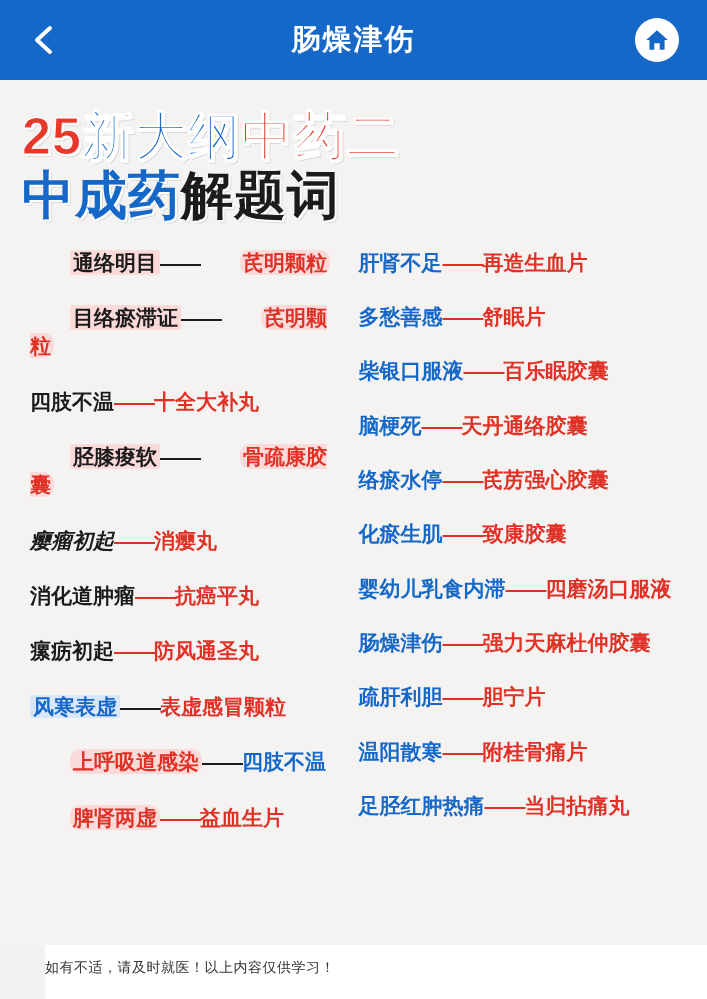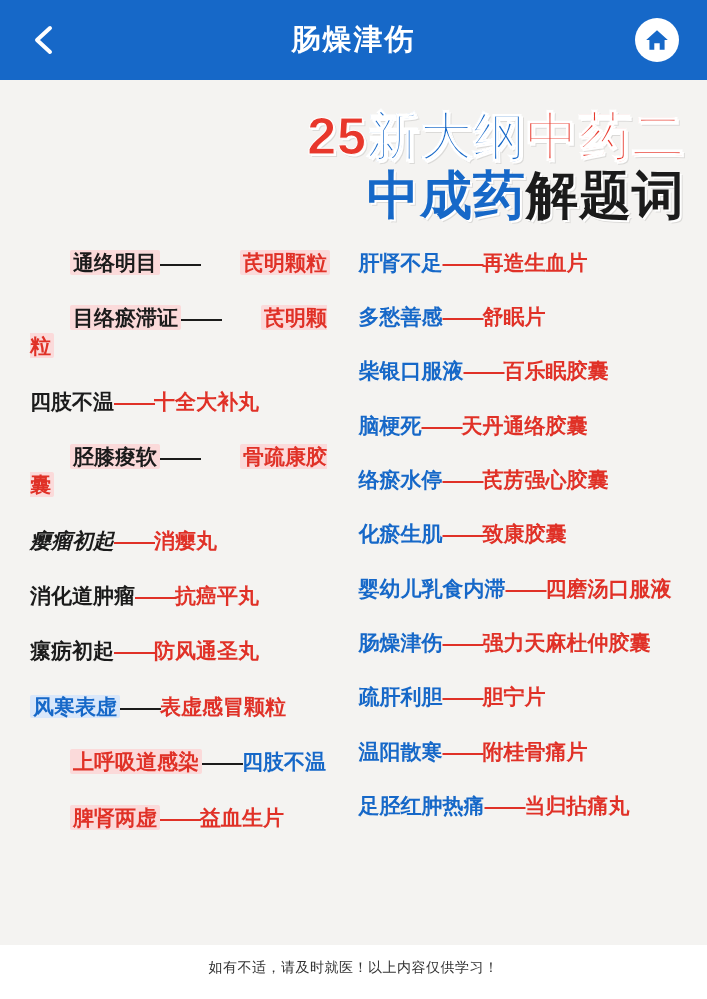--- a/index.html
+++ b/index.html
@@ -68,21 +68,21 @@
   
   .poster {
     flex: 1 1 auto;
     background: #f4f3f1;
     position: relative;
     padding: 0 22px;
     box-sizing: border-box;
     overflow: hidden;
   }
   .title-block {
-    text-align: right;
+    text-align: left;
     padding-top: 26px;
     padding-bottom: 14px;
   }
   .title-line1 {
     font-size: 52px;
     font-weight: bold;
     letter-spacing: 1px;
     line-height: 1.18;
     font-family: "Liberation Sans", sans-serif;
     -webkit-text-stroke: 1px #ffffff;
@@ -121,34 +121,35 @@
     padding: 1px 3px;
     border-radius: 2px;
     margin-left: 40px;
   }
   .hl-blue {
     background: #d9e7fa;
     padding: 0 3px;
     border-radius: 2px;
   }
   .c-black { color: #1b1b1b; }
-  .c-red { color: #e03127; }
+  .c-red { color: #e03127; border-radius: 10px; }
   .c-blue { color: #1668c8; }
   .dash { color: #1b1b1b; letter-spacing: -1px; }
   .dash.r { color: #e03127; }
   .it { font-style: italic; }
 
   
   .footer {
     flex: 0 0 auto;
     background: #ffffff;
-    text-align: center;
+    text-align: left;
     font-size: 14px;
     color: #333333;
     padding: 14px 0 22px 0;
+    margin-left: 45px;
   }
   .footer-note { letter-spacing: 0.5px; }
 </style>
 </head>
 <body>
 
 <div class="app">
 
   <div class="header">
     <div class="back-icon">

